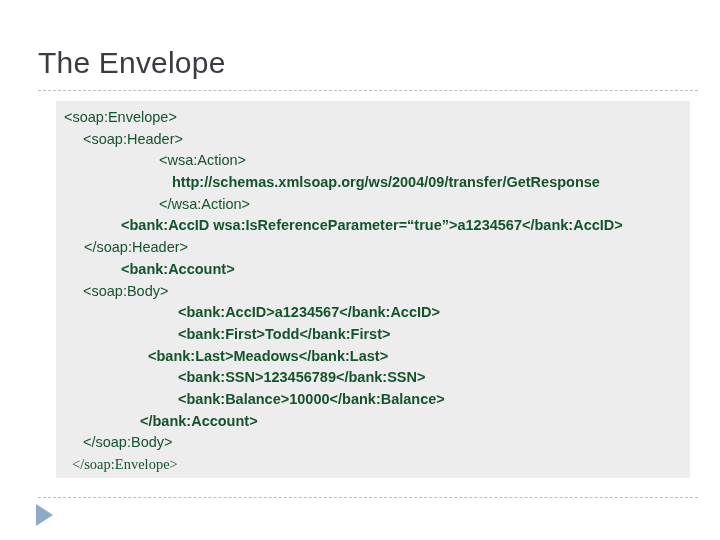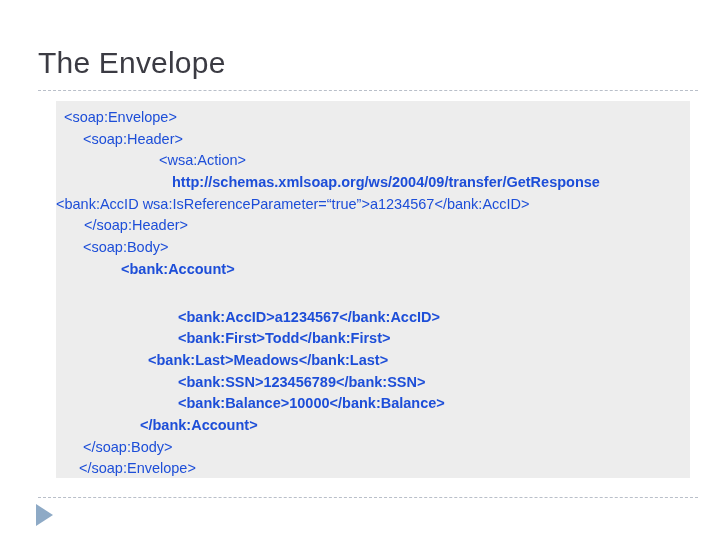--- a/index.html
+++ b/index.html
@@ -55,21 +55,21 @@
     background: #ededed;
     box-sizing: border-box;
     padding: 6px 0 0 0;
     overflow: hidden;
   }
 
   .code-line {
     font-family: "Liberation Sans", sans-serif;
     font-size: 14.5px;
     line-height: 21.7px;
-    color: #1d4ed8;
+    color: #14532d;
     white-space: pre;
     height: 21.7px;
   }
   .code-line.bold { font-weight: bold; }
 
   
   .nav-next {
     position: absolute;
     left: 36px;
     top: 504px;
@@ -87,31 +87,32 @@
 
   <div class="slide-title">The Envelope</div>
 
   <div class="rule rule-top"></div>
 
   <div class="code-panel" id="code-panel">
       <div class="code-line" style="padding-left: 8px;">&lt;soap:Envelope&gt;</div>
       <div class="code-line" style="padding-left: 27px;">&lt;soap:Header&gt;</div>
       <div class="code-line" style="padding-left: 103px;">&lt;wsa:Action&gt;</div>
       <div class="code-line bold" style="padding-left: 116px;">http://schemas.xmlsoap.org/ws/2004/09/transfer/GetResponse</div>
-      <div class="code-line" style="">&lt;bank:AccID wsa:IsReferenceParameter=“true”&gt;a1234567&lt;/bank:AccID&gt;</div>
+      <div class="code-line" style="padding-left: 103px;">&lt;/wsa:Action&gt;</div>
+      <div class="code-line" style="padding-left: 65px; font-weight: bold;">&lt;bank:AccID wsa:IsReferenceParameter=“true”&gt;a1234567&lt;/bank:AccID&gt;</div>
       <div class="code-line" style="padding-left: 28px;">&lt;/soap:Header&gt;</div>
+      <div class="code-line bold" style="padding-left: 65px;">&lt;bank:Account&gt;</div>
       <div class="code-line" style="padding-left: 27px;">&lt;soap:Body&gt;</div>
-      <div class="code-line bold" style="padding-left: 65px;">&lt;bank:Account&gt;</div>
-      <div class="code-line bold" style="padding-left: 122px; margin-top: 26px;">&lt;bank:AccID&gt;a1234567&lt;/bank:AccID&gt;</div>
+      <div class="code-line bold" style="padding-left: 122px;">&lt;bank:AccID&gt;a1234567&lt;/bank:AccID&gt;</div>
       <div class="code-line bold" style="padding-left: 122px;">&lt;bank:First&gt;Todd&lt;/bank:First&gt;</div>
       <div class="code-line bold" style="padding-left: 92px;">&lt;bank:Last&gt;Meadows&lt;/bank:Last&gt;</div>
       <div class="code-line bold" style="padding-left: 122px;">&lt;bank:SSN&gt;123456789&lt;/bank:SSN&gt;</div>
       <div class="code-line bold" style="padding-left: 122px;">&lt;bank:Balance&gt;10000&lt;/bank:Balance&gt;</div>
       <div class="code-line bold" style="padding-left: 84px;">&lt;/bank:Account&gt;</div>
       <div class="code-line" style="padding-left: 27px;">&lt;/soap:Body&gt;</div>
-      <div class="code-line" style="padding-left: 23px;">&lt;/soap:Envelope&gt;</div>
+      <div class="code-line" style="padding-left: 16px; font-family: Liberation Serif, serif;">&lt;/soap:Envelope&gt;</div>
     </div>
 
   <div class="rule rule-bottom"></div>
 
   <div class="nav-next"></div>
 
 </div>
 
 </body></html>

